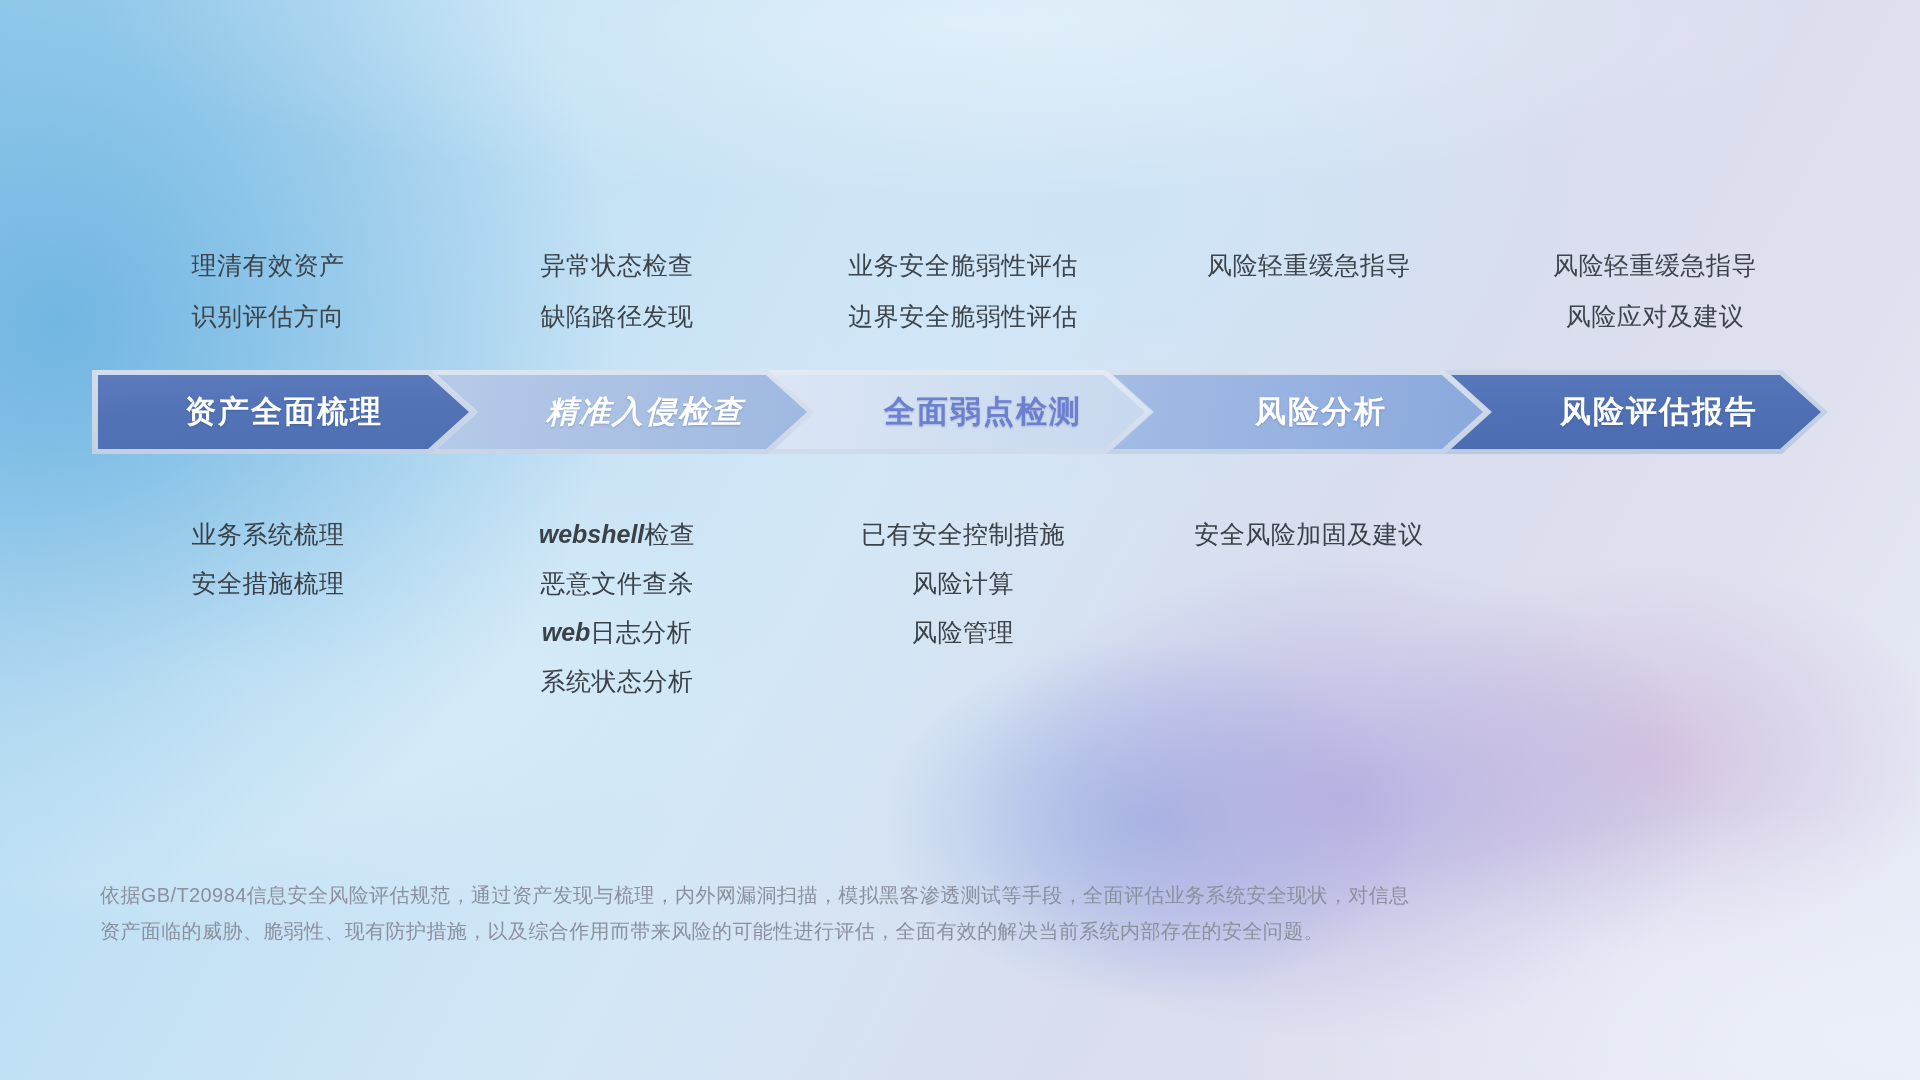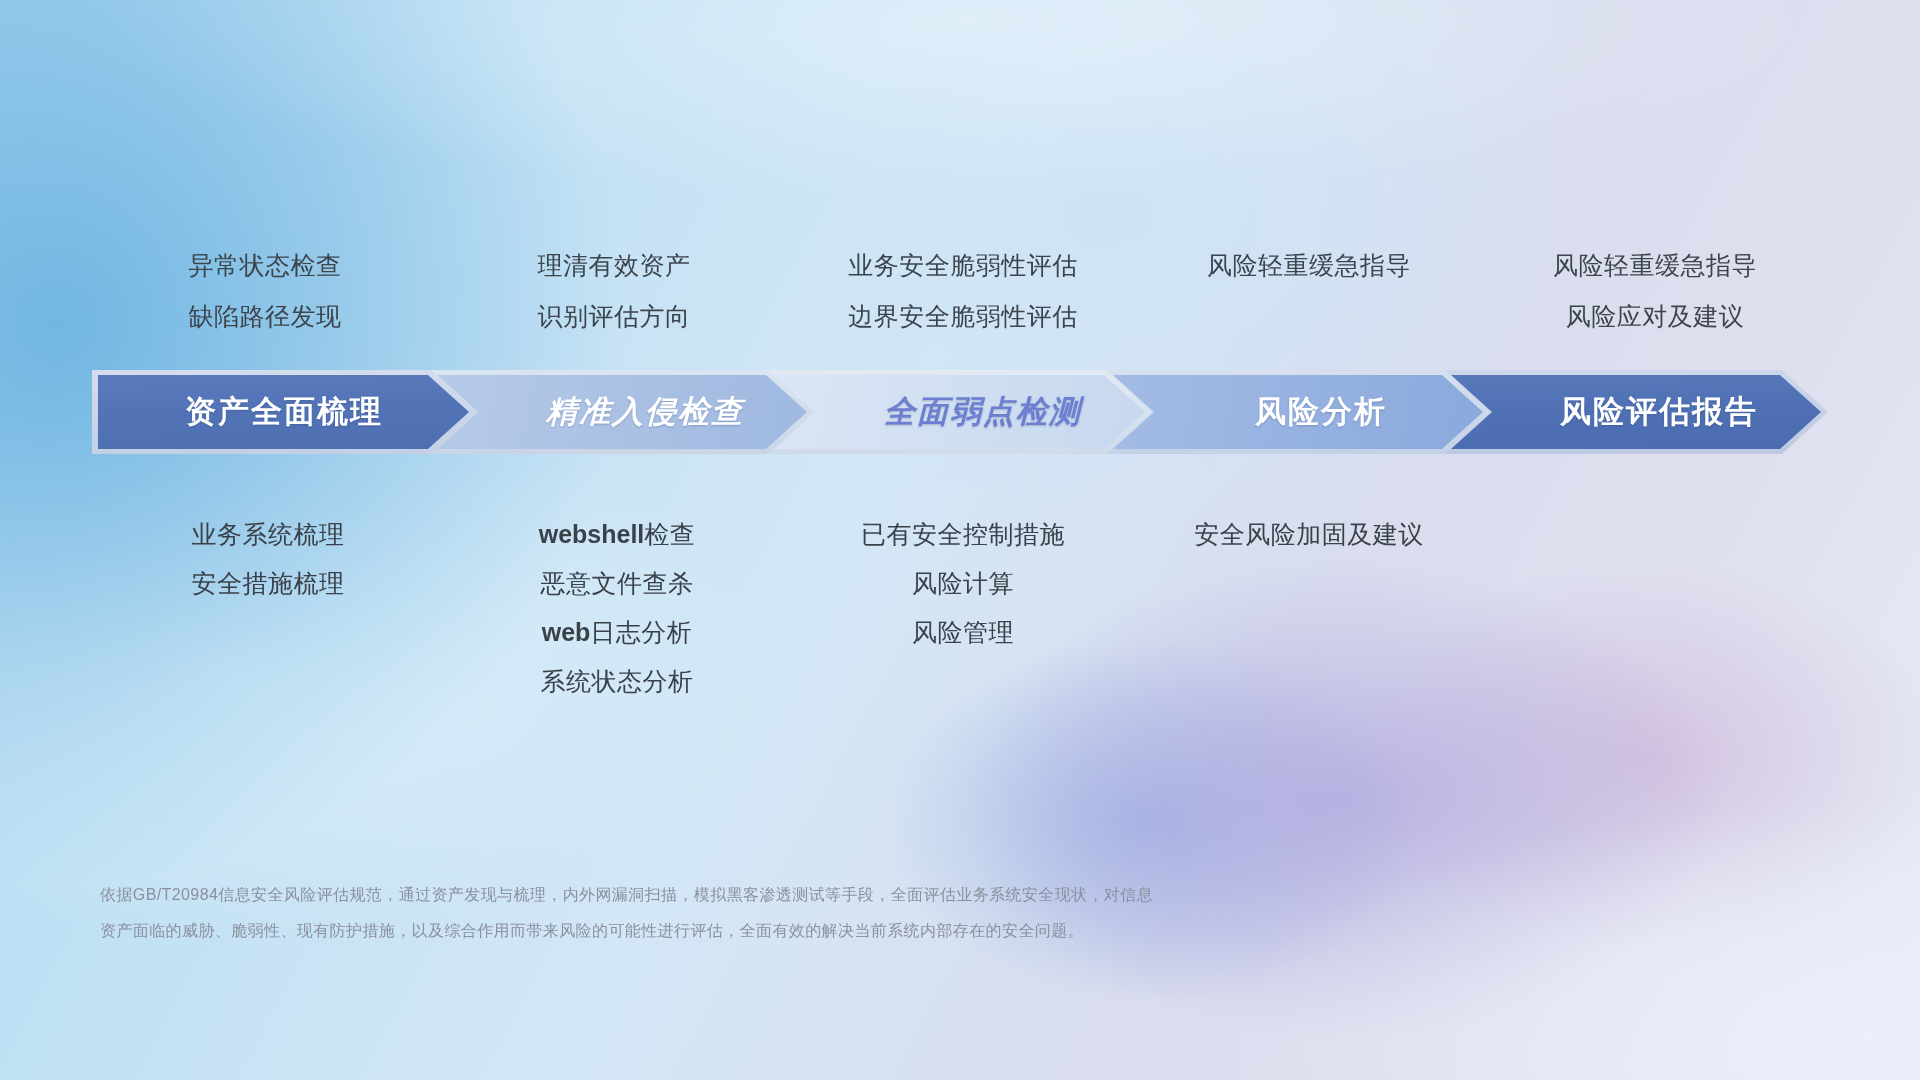--- a/index.html
+++ b/index.html
@@ -75,20 +75,21 @@
   #bottom-items .item {
     font-size: 25px;
     line-height: 49px;
     color: #3a4149;
     letter-spacing: 0.5px;
     white-space: nowrap;
   }
   #bottom-items .item .lat {
     font-weight: 700;
     letter-spacing: 0;
+    font-style: italic;
   }
 
   
   #banner {
     position: absolute;
     left: 92px;
     top: 370px;
     width: 1736px;
     height: 92px;
   }
@@ -165,41 +166,41 @@
     background-size: 4px 4px;
     pointer-events: none;
   }
 
   
   #footer {
     position: absolute;
     left: 100px;
     top: 877px;
     width: 1530px;
-    font-size: 16px;
+    font-size: 20px;
     line-height: 36px;
     color: #8b909f;
     letter-spacing: 0.4px;
   }
   #footer p { margin: 0; }
 </style>
 </head>
 <body>
 
 <div id="stage">
 
   <div class="col-layer" id="top-items">
+    <div class="col c0">
+        <div class="item">理清有效资产</div>
+        <div class="item">识别评估方向</div>
+      </div>
     <div class="col c1">
         <div class="item">异常状态检查</div>
         <div class="item">缺陷路径发现</div>
       </div>
-    <div class="col c0">
-        <div class="item">理清有效资产</div>
-        <div class="item">识别评估方向</div>
-      </div>
     <div class="col c2">
         <div class="item">业务安全脆弱性评估</div>
         <div class="item">边界安全脆弱性评估</div>
       </div>
     <div class="col c3">
         <div class="item">风险轻重缓急指导</div>
       </div>
     <div class="col c4">
         <div class="item">风险轻重缓急指导</div>
         <div class="item">风险应对及建议</div>
@@ -224,21 +225,21 @@
       <div class="dots"></div>
       <span class="cap txt-white" style="transform: translateX(23px);">精准入侵检查</span>
     </div>
 
     <div class="chev" id="chev-2" style="left: 676px; width: 384px; z-index: 3;">
       <div class="shape shape-mid bev-light2 fill-3">
         <div class="outer"></div>
           <div class="inner"></div>
       </div>
       <div class="dots"></div>
-      <span class="cap txt-blue" style="transform: translateX(23px); font-style: italic;">全面弱点检测</span>
+      <span class="cap txt-blue" style="transform: translateX(23px);">全面弱点检测</span>
     </div>
 
     <div class="chev" id="chev-4" style="left: 1352px; width: 384px; z-index: 1;">
       <div class="shape shape-mid bev-light4 fill-5">
         <div class="outer"></div>
           <div class="inner"></div>
       </div>
       <div class="dots"></div>
       <span class="cap txt-white" style="transform: translateX(23px);">风险评估报告</span>
     </div>

